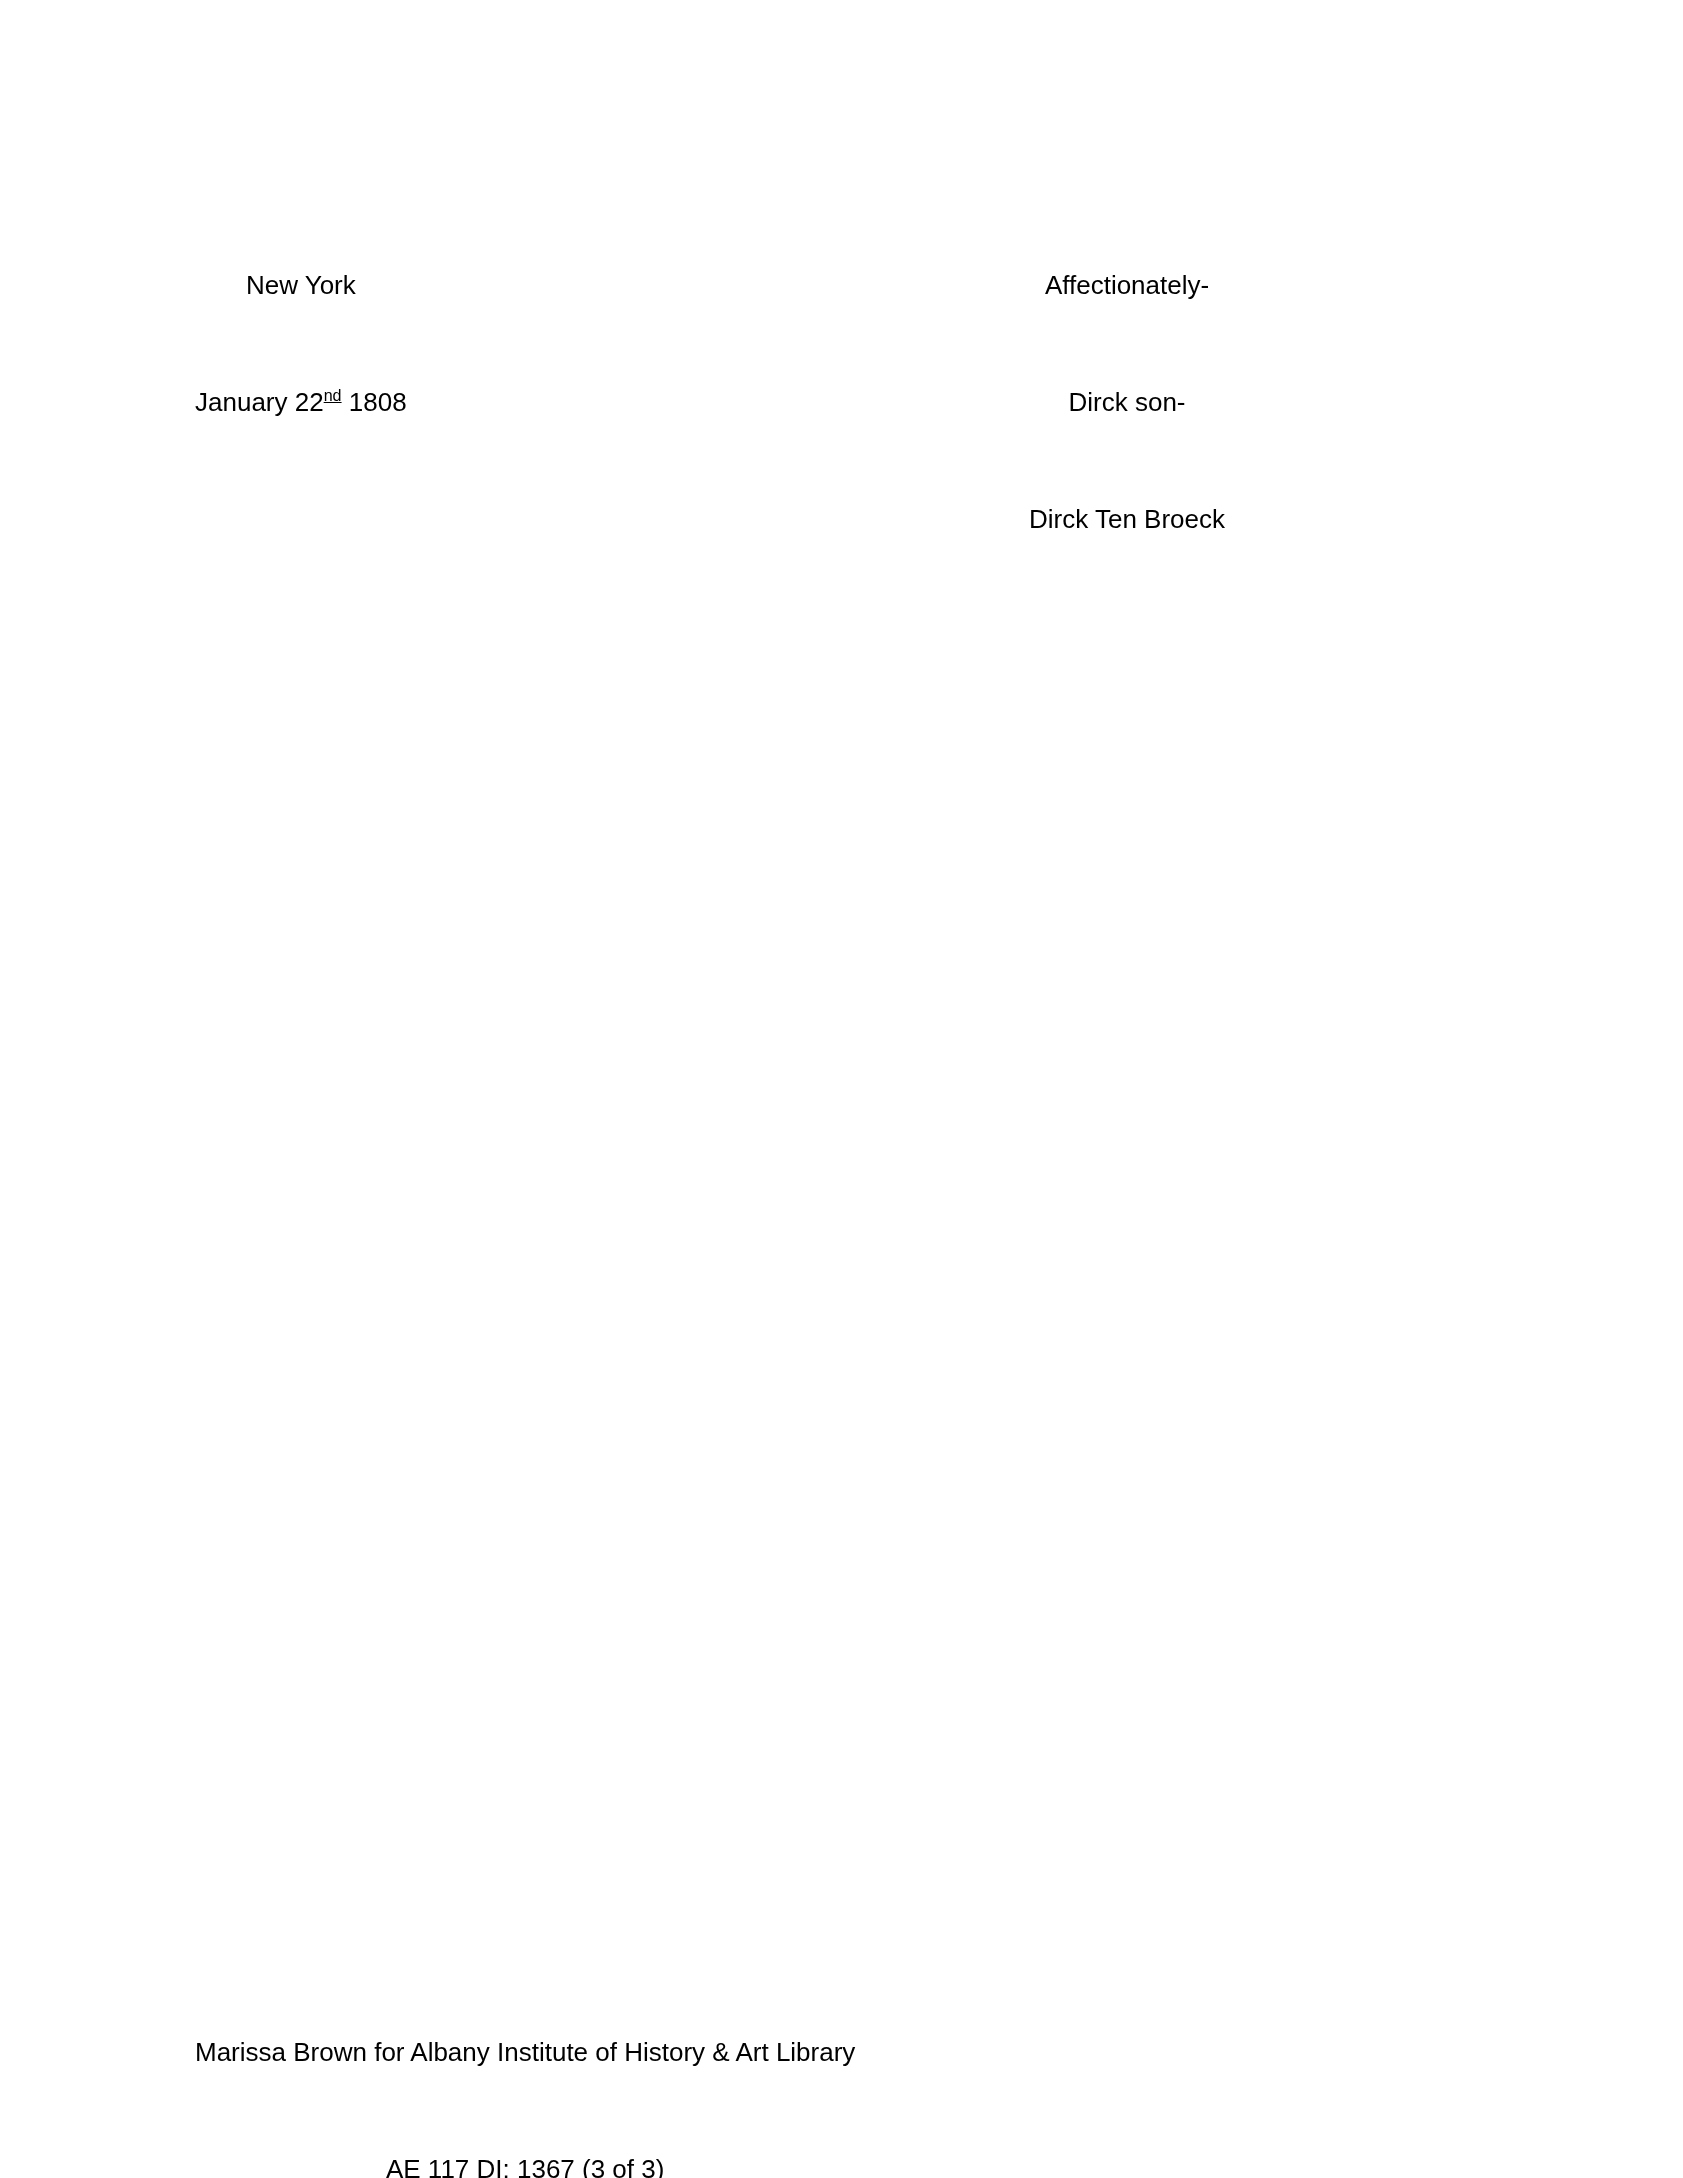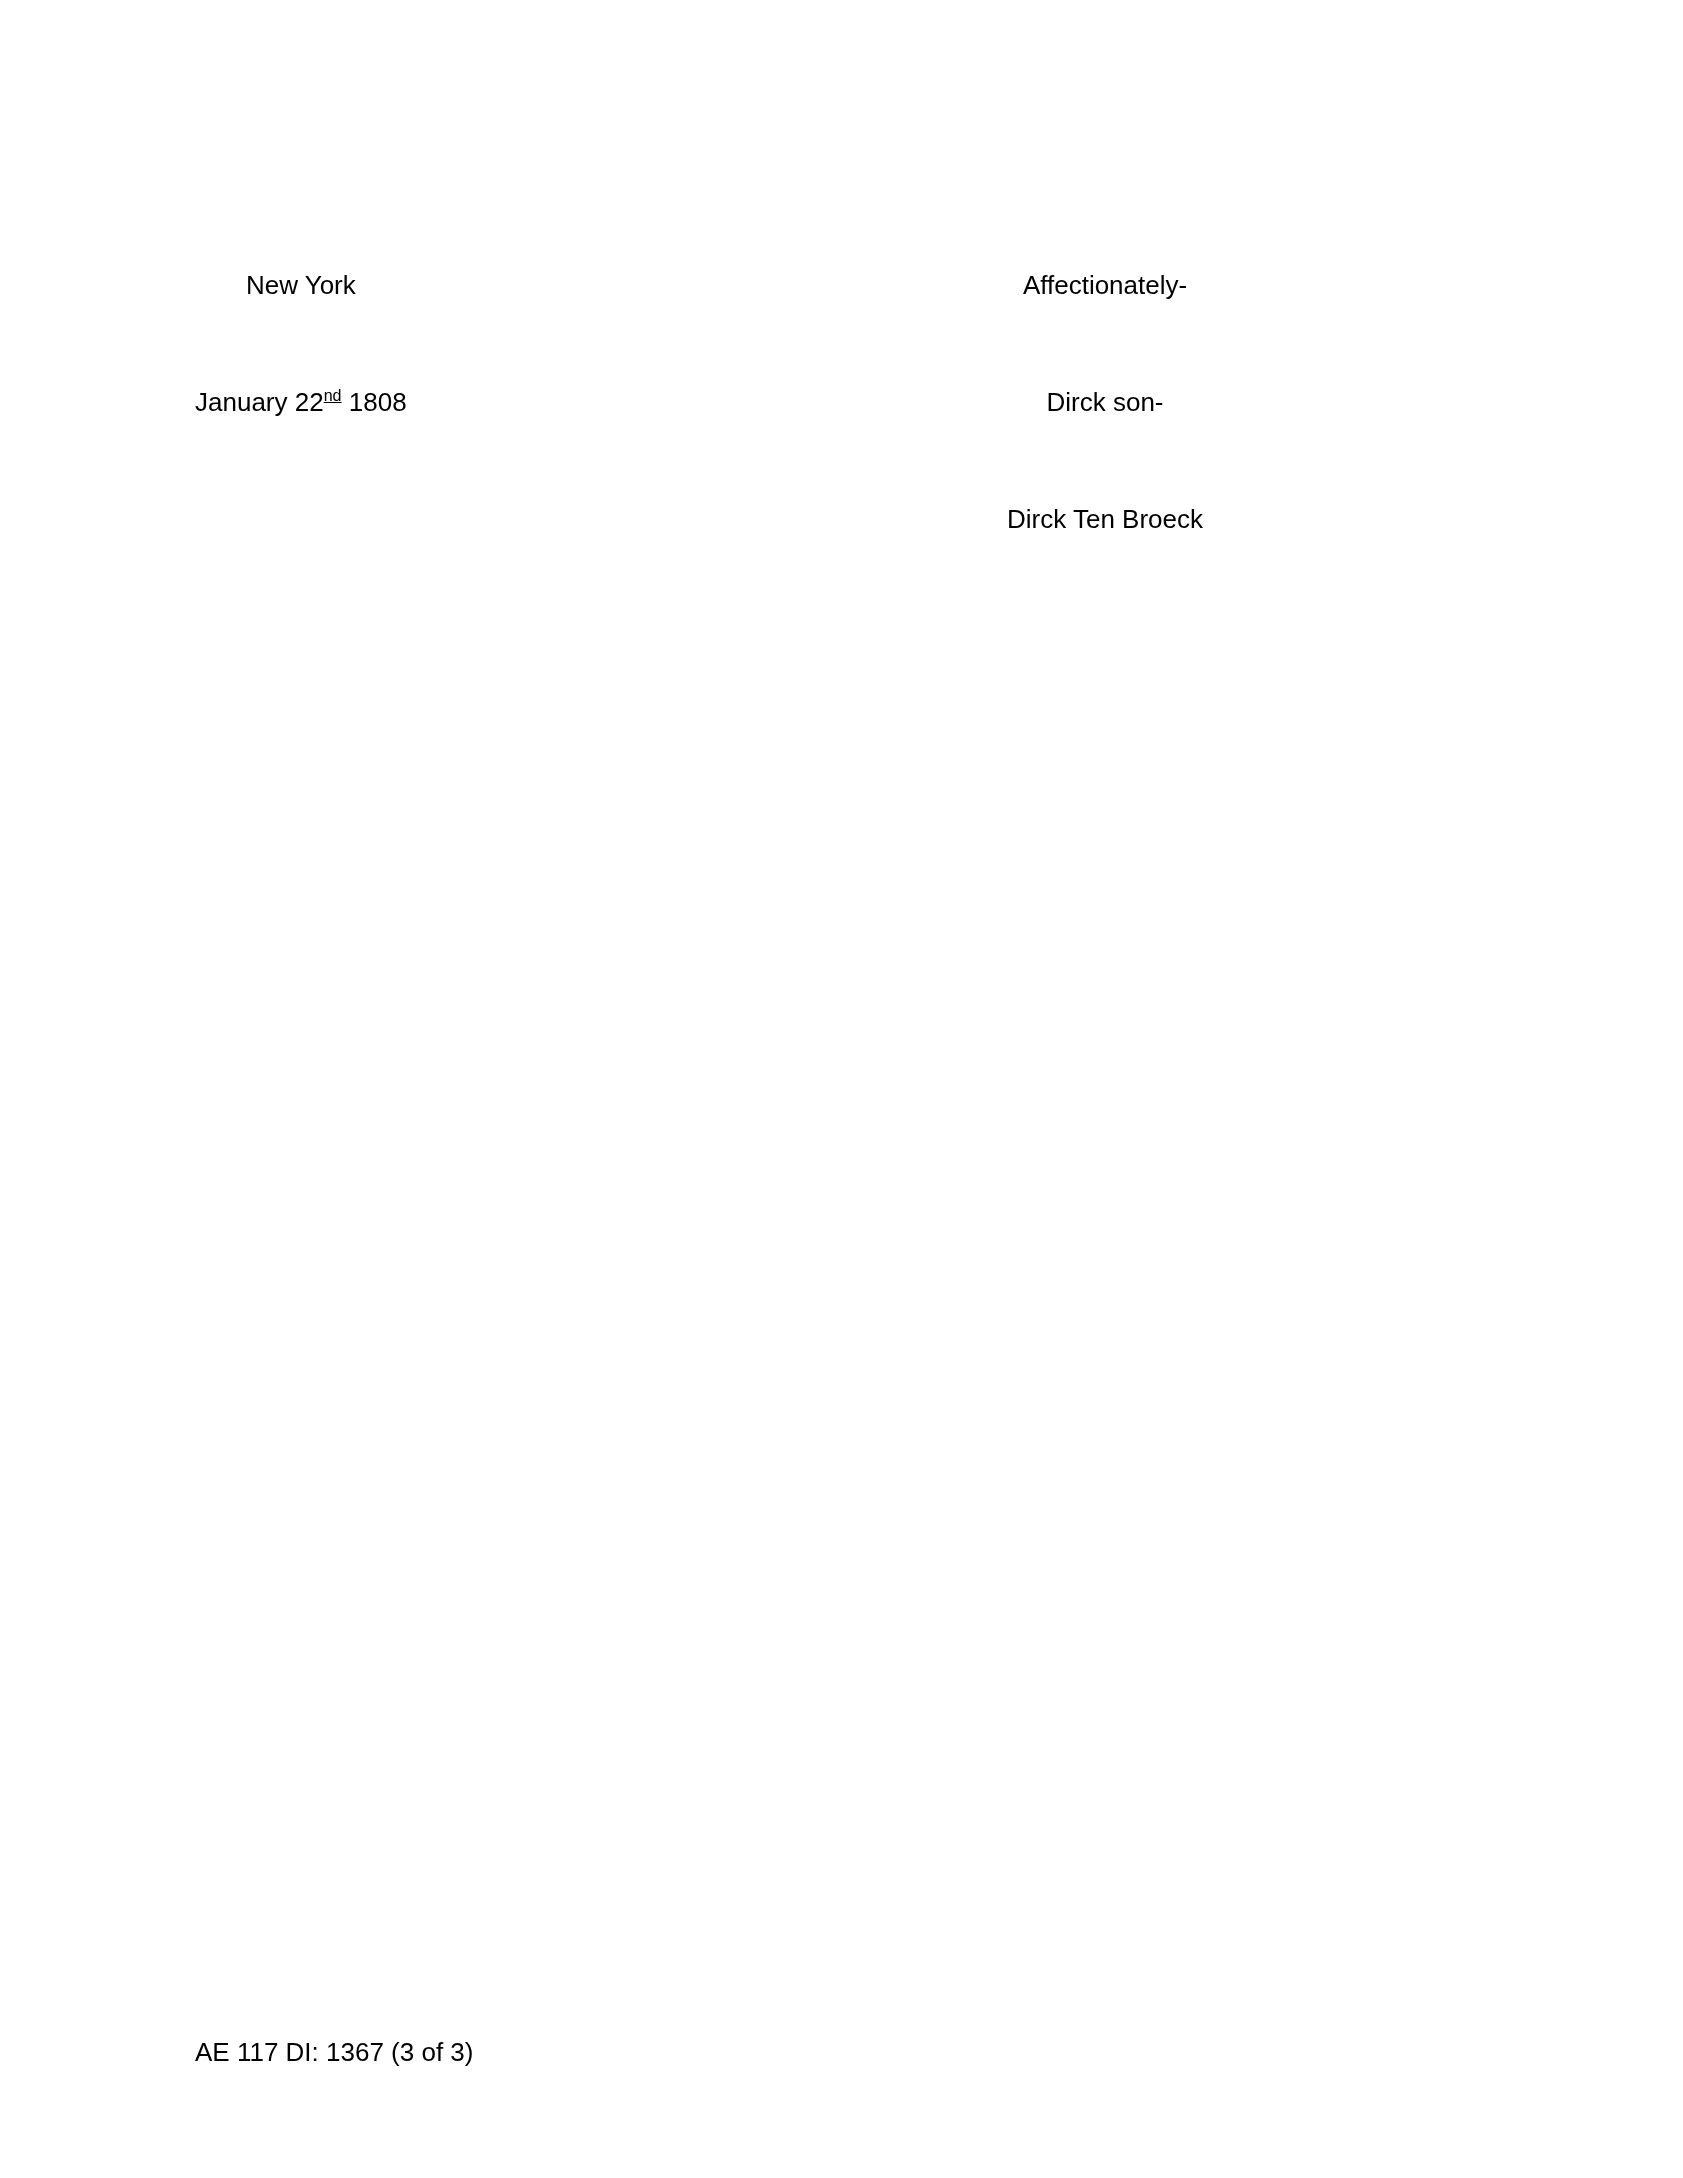--- a/index.html
+++ b/index.html
@@ -41,21 +41,21 @@
     line-height: 0;
     text-decoration: underline;
   }
   
   #dateline-block {
     left: 195px;
     top: 188px;
   }
   
   #closing-block {
-    left: 1007px;
+    left: 1029px;
     top: 188px;
   }
   
   #addressee-block {
     left: 195px;
     top: 337px;
   }
   
   #docket-block {
     left: 195px;
@@ -79,18 +79,19 @@
 
   <div class="block" id="closing-block">
     <span class="line">Affectionately-</span>
     <span class="line">Dirck son-</span>
     <span class="line">Dirck Ten Broeck</span>
   </div>
 
 
 
   <div class="block" id="footer-block">
+    <span class="line">Marissa Brown for Albany Institute of History &amp; Art Library</span>
     <span class="line">AE 117 DI: 1367 (3 of 3)</span>
     
   </div>
 
 </div>
 
 
 </body></html>

